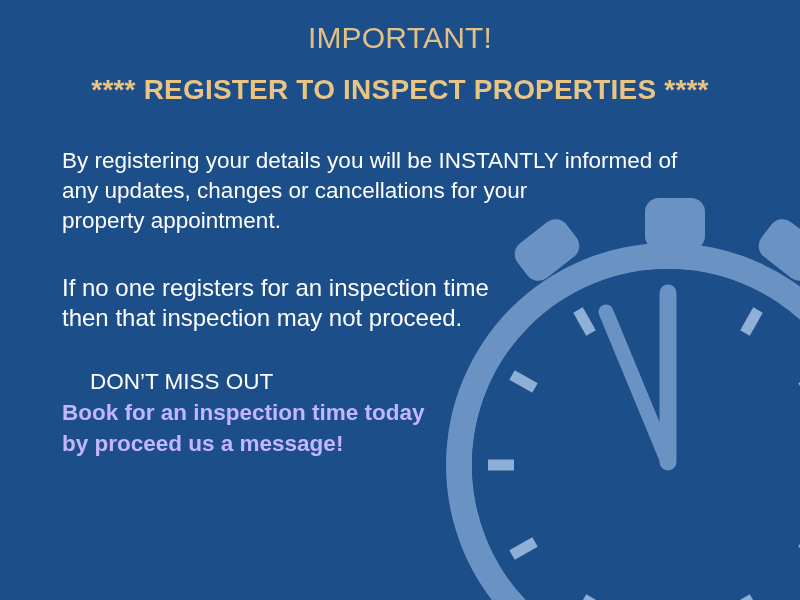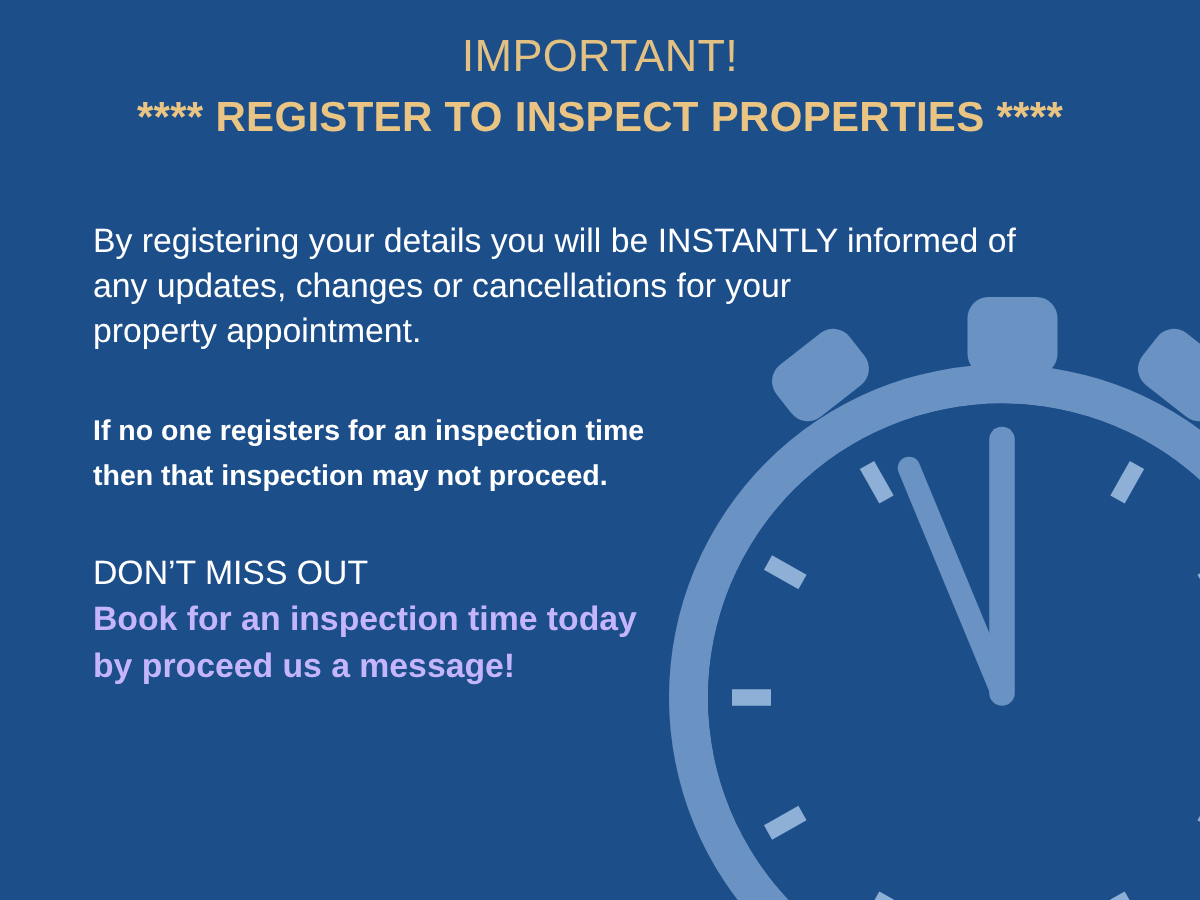--- a/index.html
+++ b/index.html
@@ -54,21 +54,21 @@
     font-weight: 400;
     line-height: 40px;
     letter-spacing: 0.2px;
   }
   .headline-2 {
     color: #e9c483;
     font-size: 28px;
     font-weight: 700;
     line-height: 40px;
     letter-spacing: 0.2px;
-    margin-top: 0;
+    margin-top: 12px;
   }
 
   .body-block {
     position: absolute;
     left: 62px;
     top: 146px;
     width: 660px;
   }
   .para {
     color: #ffffff;
@@ -77,37 +77,38 @@
     line-height: 30px;
     white-space: pre-line;
   }
 
   .para-2 {
     position: absolute;
     left: 62px;
     top: 273px;
     width: 520px;
     color: #ffffff;
-    font-size: 19px;
-    font-weight: 700;
+    font-size: 24px;
+    font-weight: 400;
     line-height: 30px;
     white-space: pre-line;
   }
 
   .cta-block {
     position: absolute;
     left: 62px;
     top: 366px;
     width: 520px;
   }
   .cta-line-white {
     color: #ffffff;
     font-size: 22.5px;
     font-weight: 400;
     line-height: 31px;
+    margin-left: 28px;
   }
   .cta-line-gold {
     color: #c4b5fd;
     font-size: 22.5px;
     font-weight: 700;
     line-height: 31px;
   }
 </style>
 </head>
 <body>

